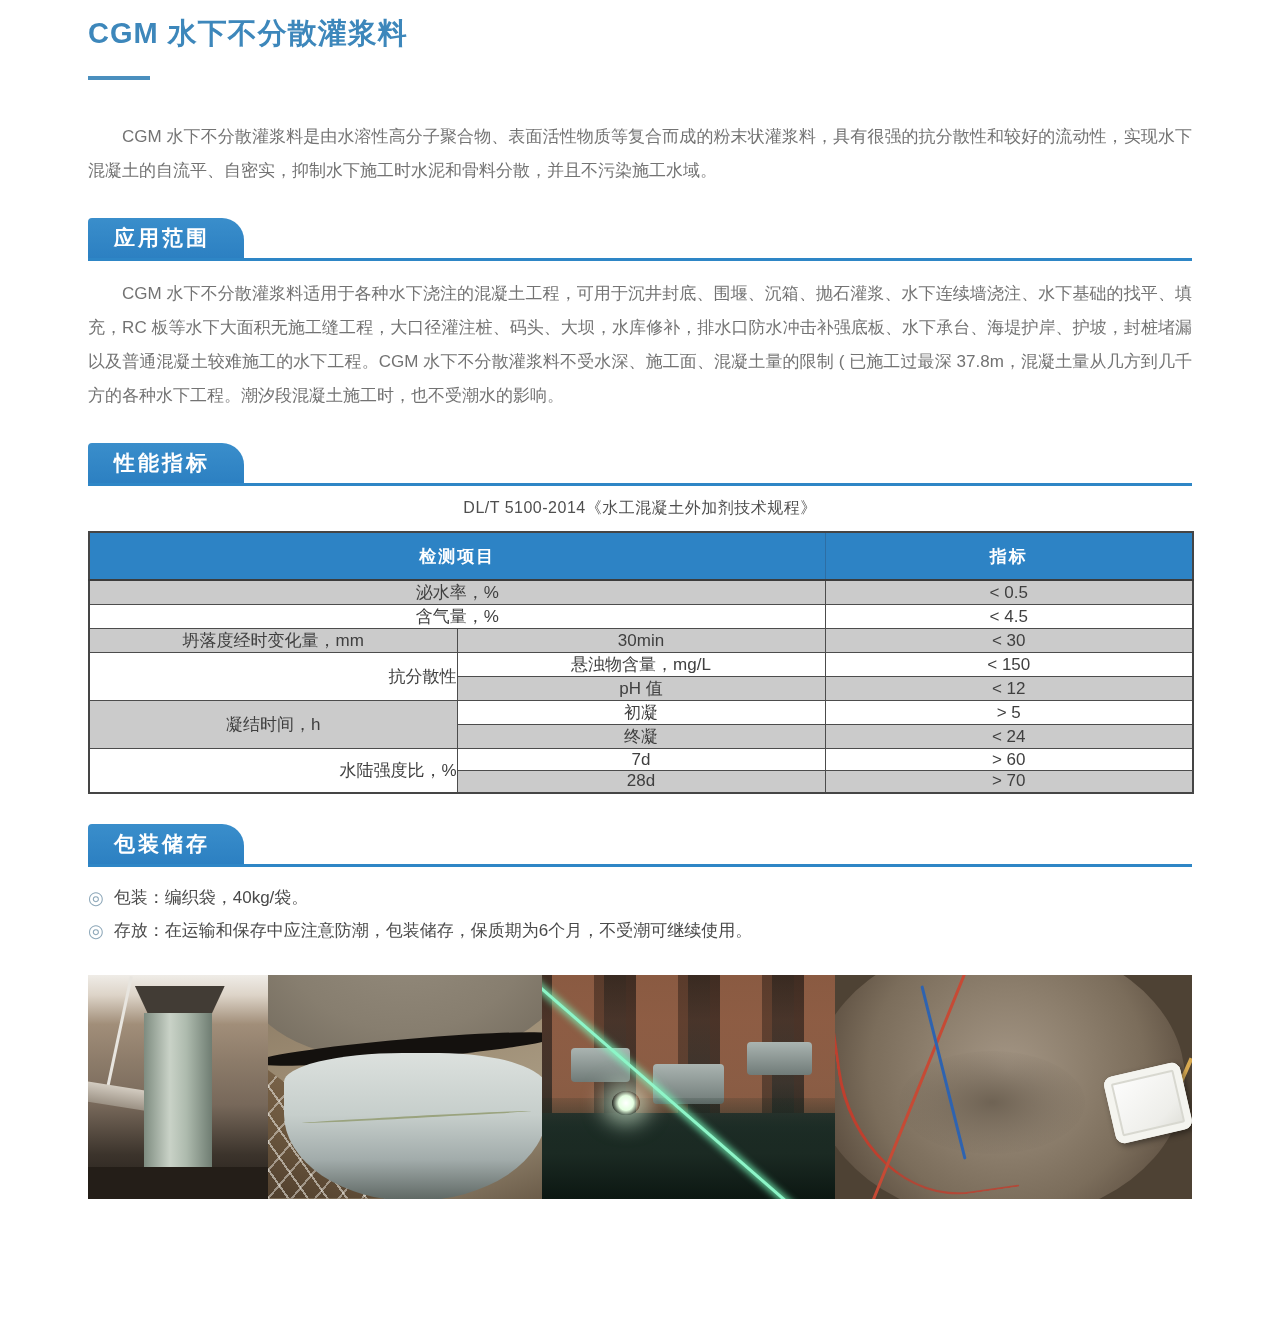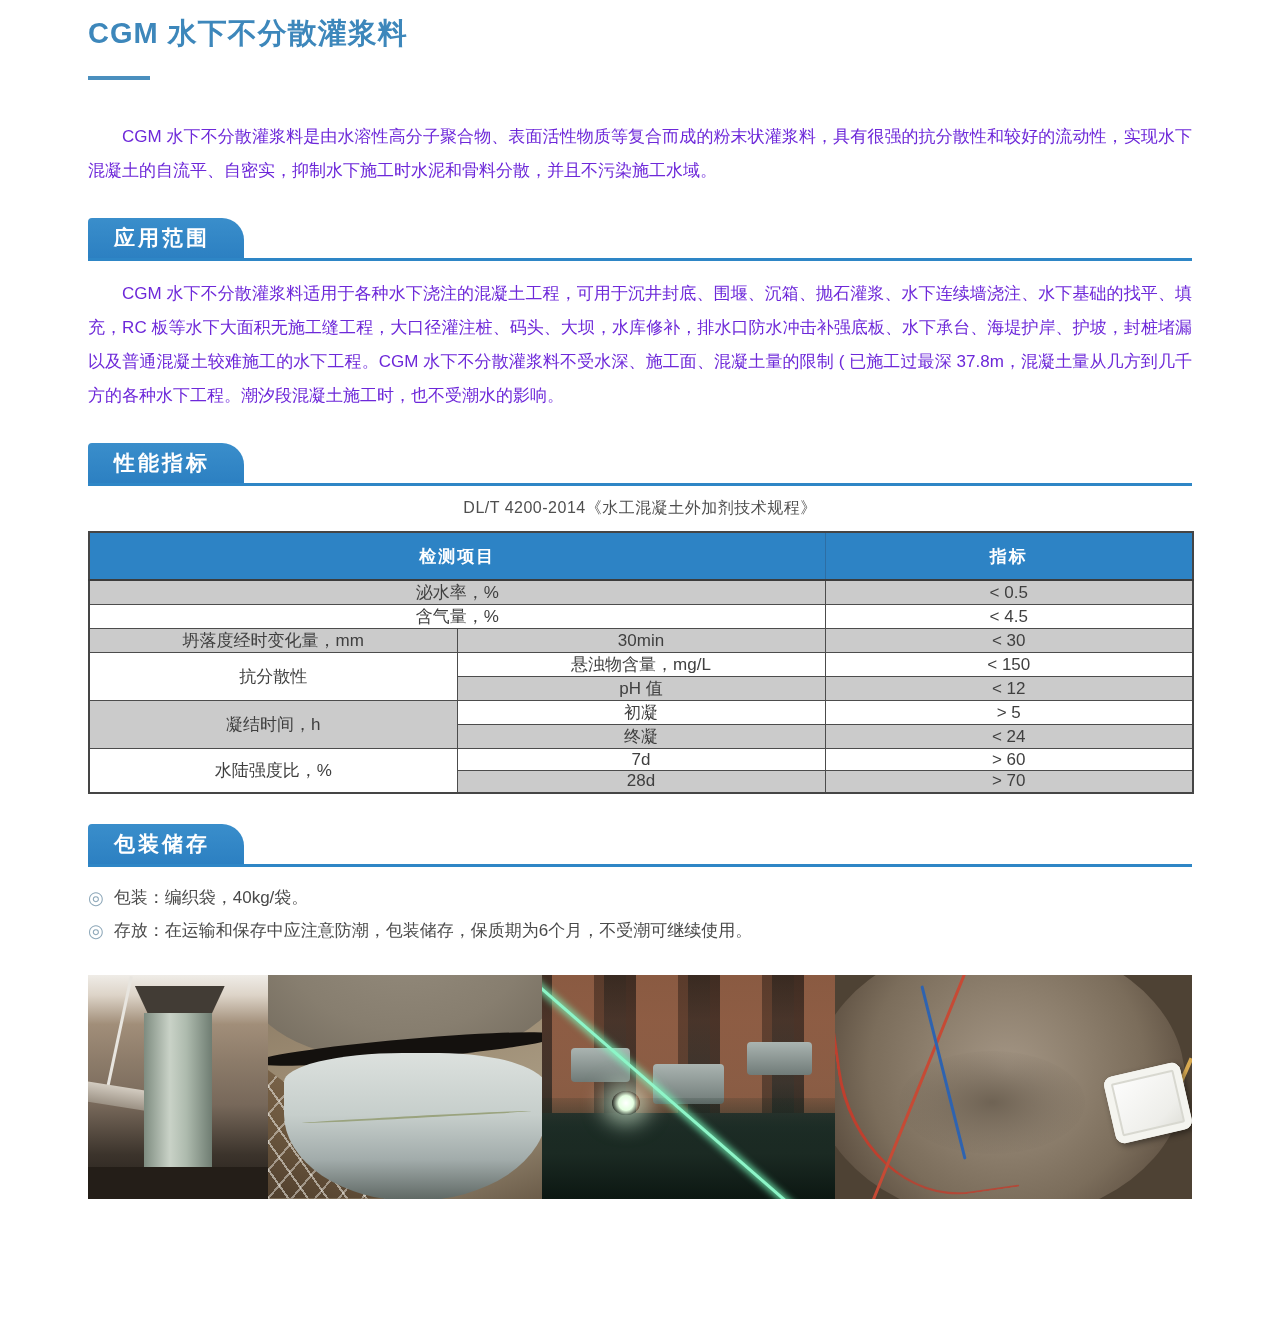--- a/index.html
+++ b/index.html
@@ -13,21 +13,21 @@
 
   
   .page-title {
     margin-top:14px;
     font-size:29px; font-weight:bold; color:#3d87bb; letter-spacing:1px;
   }
   .title-rule { width:62px; height:4px; background:#4a8fbe; margin-top:22px; }
 
   
   .para {
-    font-size:17px; line-height:34px; color:#6d28d9;
+    font-size:17px; line-height:34px; color:#737373;
     text-align:justify; text-indent:2em;
   }
   .intro { margin-top:40px; }
 
   
   .section-head { margin-top:30px; }
   .section-tab {
     display:inline-block; position:relative;
     background:linear-gradient(180deg,#3a8ecb 0%,#2c80c2 100%);
     color:#fff; font-size:21px; font-weight:bold; letter-spacing:3px;
@@ -54,21 +54,21 @@
     height:22px; text-align:center; vertical-align:middle;
     font-size:17px; color:#3f3f3f; background:#ffffff;
   }
   table.spec thead th {
     background:#2d83c5; color:#ffffff; font-weight:600;
     letter-spacing:2px; height:48px; border-color:#2d6ea4;
     border-bottom:2px solid #3c3c3c;
   }
   table.spec tr.gray td { background:#cbcbcb; }
   table.spec td.cell-gray { background:#cbcbcb; }
-  table.spec td.cell-white { background:#ffffff; }
+  table.spec td.cell-white { background:#ffffff;text-align:right; }
 
   
   .bullets { margin-top:14px; list-style:none; }
   .bullets li {
     font-size:17px; line-height:33px; color:#4a4a4a;
     display:flex; align-items:center; gap:10px;
   }
   .bullet-icon {
     color:#8fa9ba; font-size:18px; line-height:1; flex:0 0 auto;
     transform:translateY(1px);
@@ -177,21 +177,21 @@
   <div class="section-head">
     <div class="section-tab">应用范围</div>
     <div class="section-rule"></div>
   </div>
   <p class="para app-body">CGM 水下不分散灌浆料适用于各种水下浇注的混凝土工程，可用于沉井封底、围堰、沉箱、抛石灌浆、水下连续墙浇注、水下基础的找平、填充，RC 板等水下大面积无施工缝工程，大口径灌注桩、码头、大坝，水库修补，排水口防水冲击补强底板、水下承台、海堤护岸、护坡，封桩堵漏以及普通混凝土较难施工的水下工程。CGM 水下不分散灌浆料不受水深、施工面、混凝土量的限制 ( 已施工过最深 37.8m，混凝土量从几方到几千方的各种水下工程。潮汐段混凝土施工时，也不受潮水的影响。</p>
 
   <div class="section-head">
     <div class="section-tab">性能指标</div>
     <div class="section-rule"></div>
   </div>
-  <div class="std-line">DL/T 4200-2014《水工混凝土外加剂技术规程》</div>
+  <div class="std-line">DL/T 5100-2014《水工混凝土外加剂技术规程》</div>
 
   <table class="spec">
     <colgroup>
         <col>
         <col>
         <col>
       </colgroup>
     <thead>
       <tr>
         <th colspan="2">检测项目</th>

